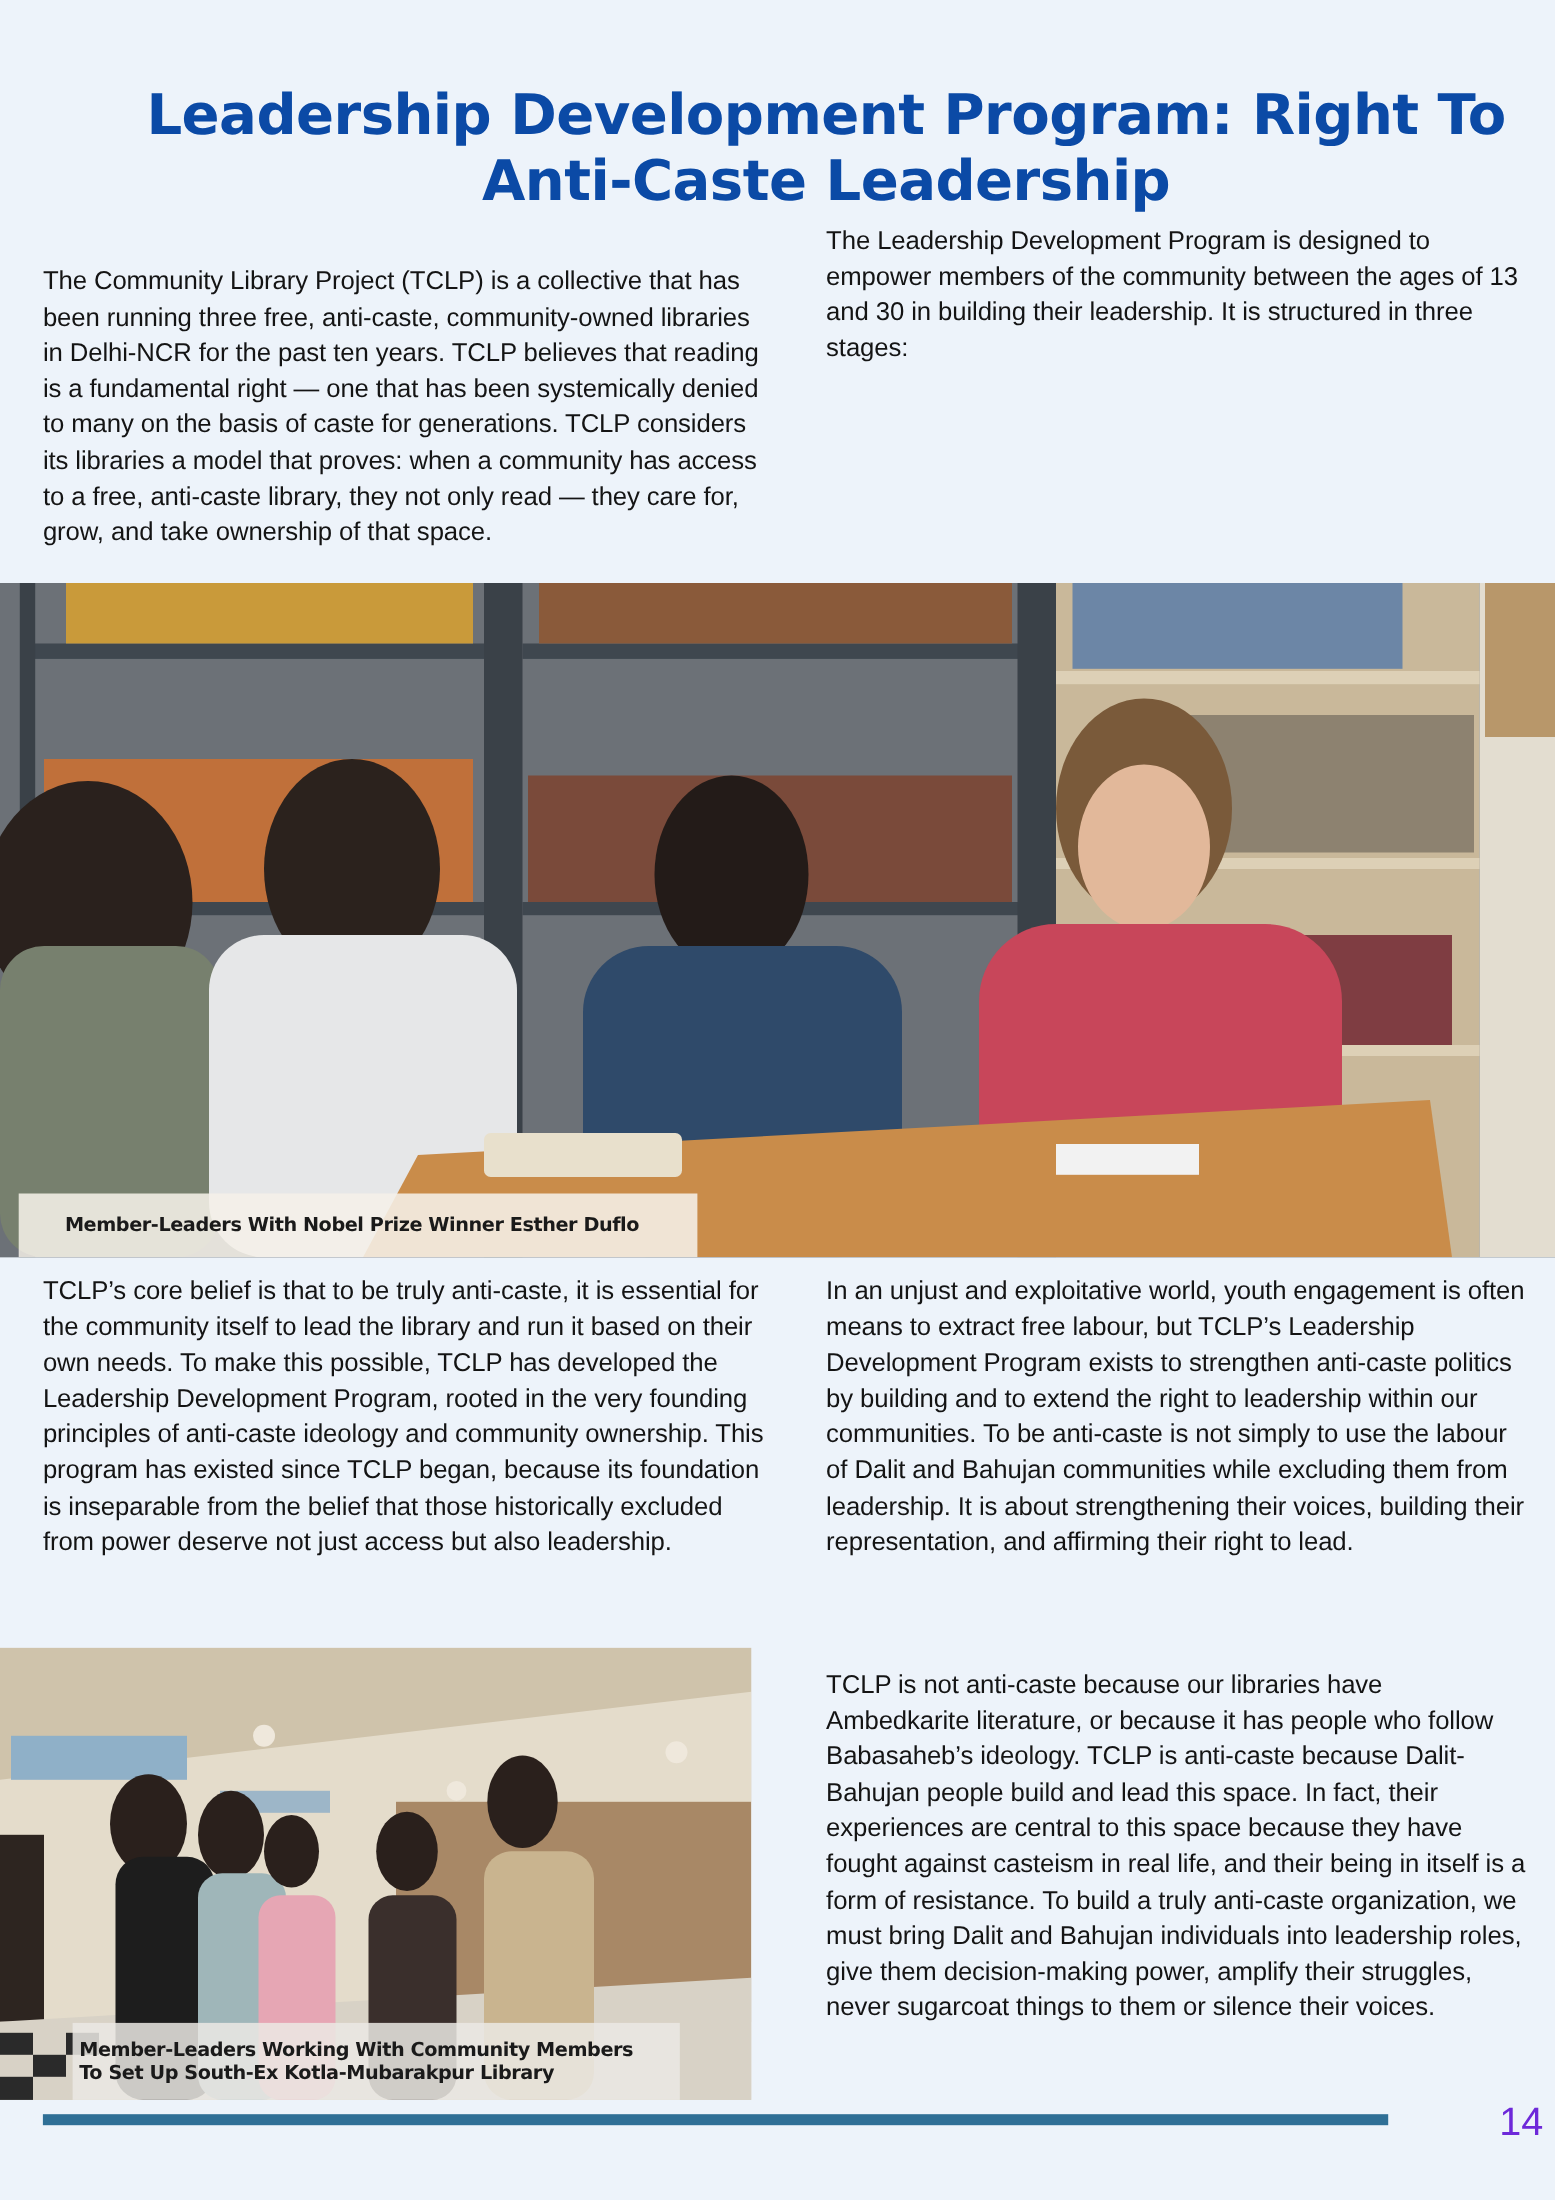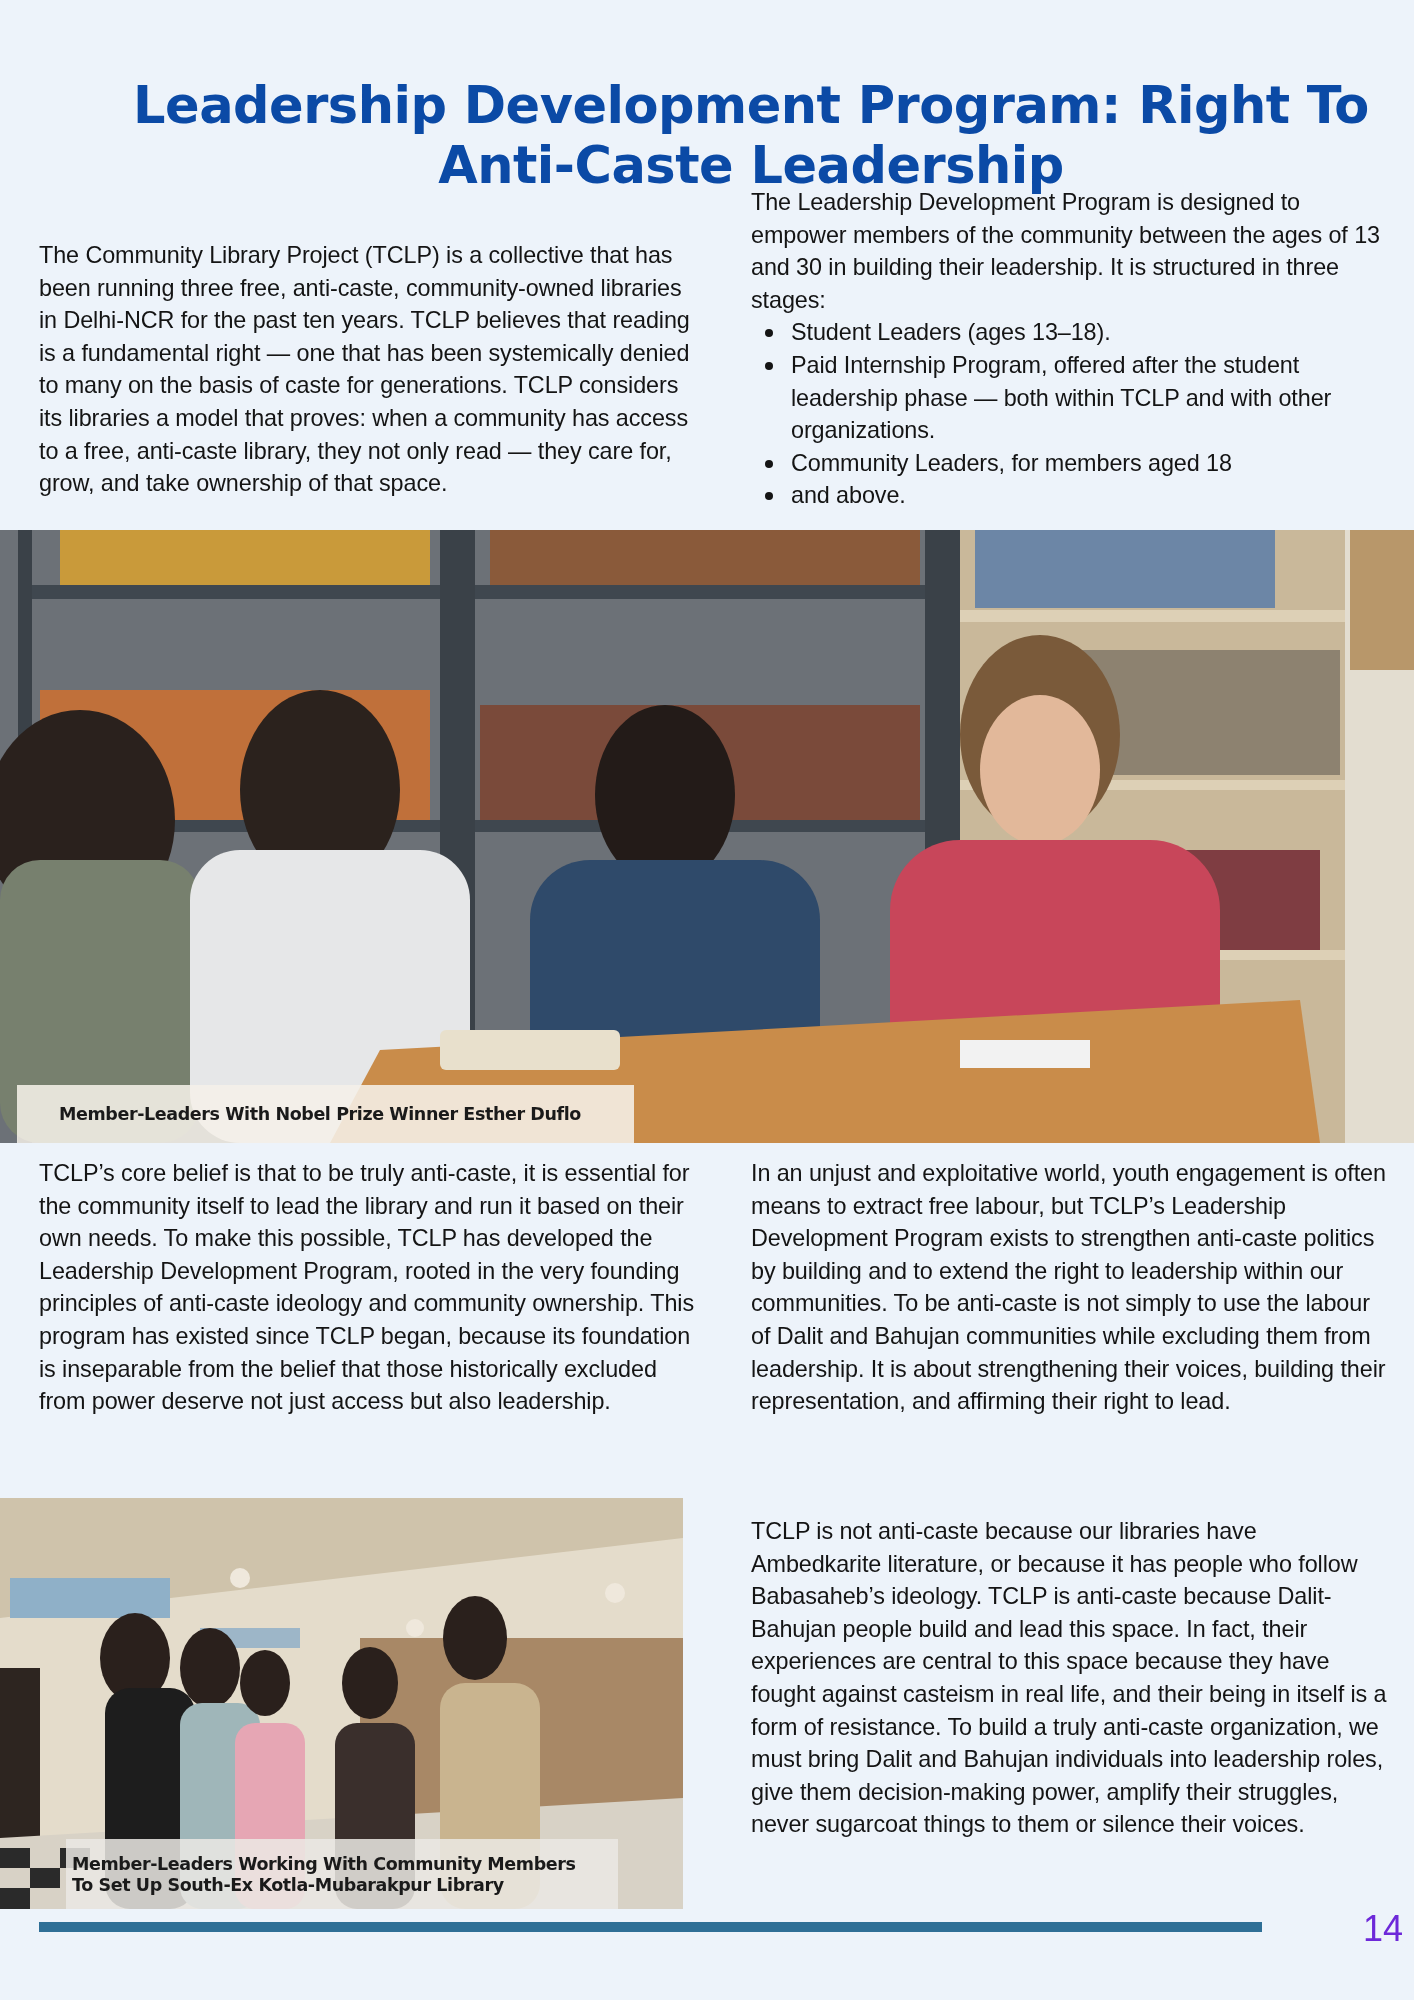--- a/index.html
+++ b/index.html
@@ -13,21 +13,21 @@
     position: absolute; left: 0; top: 76px; width: 1414px;
     text-align: center; color: #0b4aa6;
     font-family: "DejaVu Sans", sans-serif; font-weight: bold;
     font-size: 51px; line-height: 60px; letter-spacing: -0.5px;
     margin: 0;
     padding-left: 44px;
   }
   .col { position: absolute; font-size: 23.4px; line-height: 32.6px; letter-spacing: -0.1px; }
   .col p { margin: 0; }
   #intro-left { left: 39px; top: 212px; width: 660px; margin-top: 27px; }
-  #intro-right { left: 751px; top: 186px; width: 640px; }
+  #intro-right { left: 751px; top: 202px; width: 640px; }
   #body-left { left: 39px; top: 1157px; width: 660px; }
   #body-right { left: 751px; top: 1157px; width: 640px; }
   #body-right-2 { left: 751px; top: 1515px; width: 640px; }
   ul.stages { margin: 0; padding: 0 0 0 40px; list-style: none; }
   ul.stages li { position: relative; }
   ul.stages li::before {
     content: ""; position: absolute; left: -26px; top: 13px;
     width: 8px; height: 8px; border-radius: 50%; background: #141414;
   }
   .photo { position: absolute; overflow: hidden; }
@@ -51,26 +51,20 @@
   <span>Leadership Development Program: Right To</span><br>
   <span>Anti-Caste Leadership</span>
 </h1>
 
 <div class="col" id="intro-left">
   <p>The Community Library Project (TCLP) is a collective that has been running three free, anti-caste, community-owned libraries in Delhi-NCR for the past ten years. TCLP believes that reading is a fundamental right — one that has been systemically denied to many on the basis of caste for generations. TCLP considers its libraries a model that proves: when a community has access to a free, anti-caste library, they not only read — they care for, grow, and take ownership of that space.</p>
 </div>
 
 <div class="col" id="intro-right">
   <p>The Leadership Development Program is designed to empower members of the community between the ages of 13 and 30 in building their leadership. It is structured in three stages:</p>
-  <ul class="stages">
-    <li>Student Leaders (ages 13–18).</li>
-    <li>Paid Internship Program, offered after the student leadership phase — both within TCLP and with other organizations.</li>
-    <li>Community Leaders, for members aged 18</li>
-    <li>and above.</li>
-  </ul>
 </div>
 
 <div class="photo" id="photo-main" title="Four people seated at a wooden table in front of library bookshelves">
   <svg viewBox="0 0 1414 613" preserveAspectRatio="none">
 
     <rect x="0" y="0" width="960" height="613" fill="#6c7177"></rect>
     <rect x="960" y="0" width="385" height="613" fill="#c9b89a"></rect>
     <rect x="1345" y="0" width="69" height="613" fill="#e3ddd0"></rect>
     <rect x="1350" y="0" width="64" height="140" fill="#b8976a"></rect>
 

